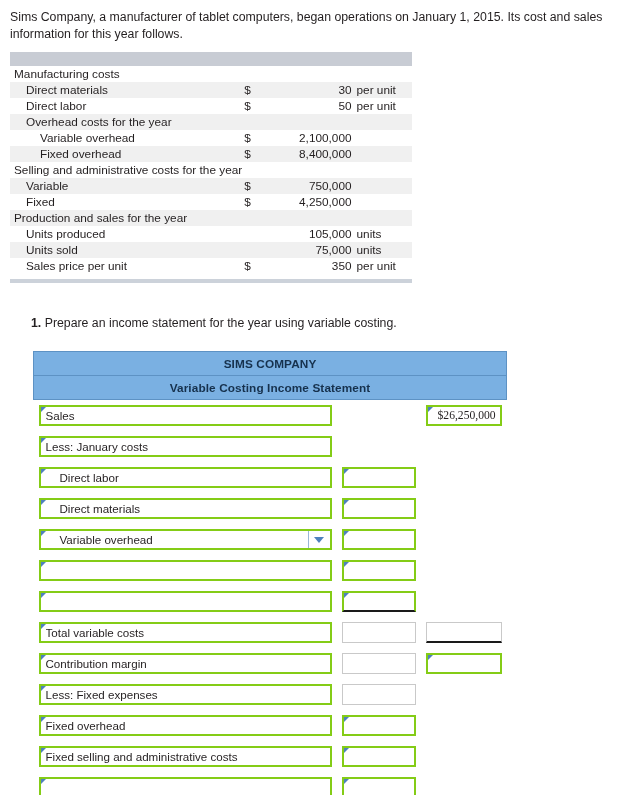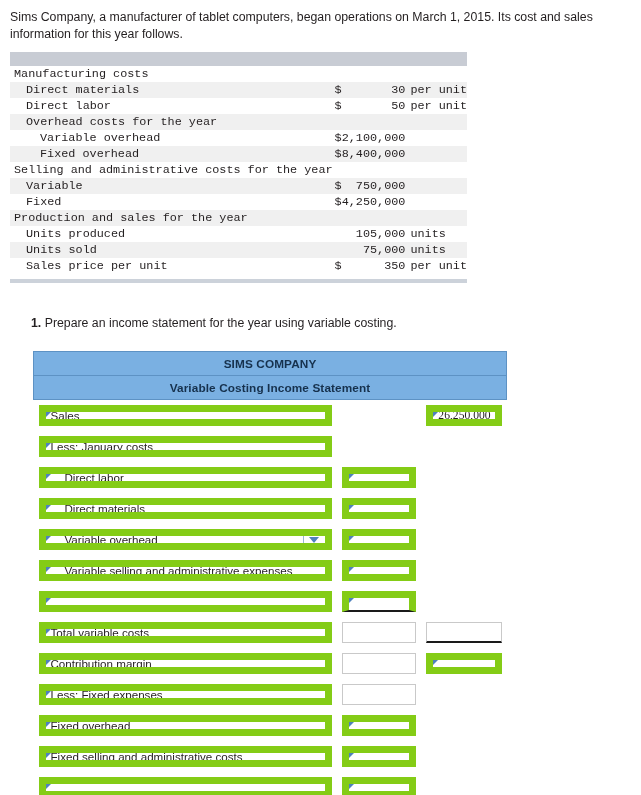--- a/index.html
+++ b/index.html
@@ -24,21 +24,21 @@
 
   
   .given {
     position: absolute;
     left: 10px; top: 52px;
     width: 402px;
     border-collapse: collapse;
     font-size: 11.8px;
     color: #231f20;
   }
-  .given td { padding: 0; height: 16px; vertical-align: middle; font-family: Liberation Mono, monospace; }
+  .given td { padding: 0; height: 16px; vertical-align: middle; }
   .given tr.bandhead td { height: 14px; background: #c8ccd4; }
   .given tr.shade td { background: #f0f0f0; }
   .given td.lbl { padding-left: 4px; white-space: nowrap; }
   .given td.cur { width: 22px; text-align: left; padding-left: 2px; }
   .given td.amt { width: 92px; text-align: right; }
   .given td.suf { width: 62px; text-align: left; padding-left: 5px; white-space: nowrap; }
   .indent1 { padding-left: 16px !important; }
   .indent2 { padding-left: 30px !important; }
   .given tr.bandfoot td { height: 10px; }
   .given tr.bandfoot td > div {
@@ -78,21 +78,21 @@
     color: #16314d;
     height: 24px;
     letter-spacing: 0.1px;
   }
 
   
   .cell {
     position: relative;
     height: 21px;
     margin: 1px;
-    border: 7px solid #84cc16;
+    border: 2px solid #84cc16;
     background: #ffffff;
   }
   .cell .tri {
     position: absolute; left: 0; top: 0;
     width: 0; height: 0;
     border-left: 5px solid #4f81bd;
     border-bottom: 5px solid transparent;
     border-top: 0;
   }
   .cell .txt {
@@ -124,21 +124,21 @@
   .dbl {
     border-bottom: 1px solid #1a1a1a !important;
     box-shadow: 0 3px 0 -1px #1a1a1a;
   }
 </style>
 </head>
 <body>
 
 <div class="page">
 
-  <div class="intro">Sims Company, a manufacturer of tablet computers, began operations on March 1, 2015. Its cost and sales information for this year follows.</div>
+  <div class="intro">Sims Company, a manufacturer of tablet computers, began operations on January 1, 2015. Its cost and sales information for this year follows.</div>
 
   <table class="given">
     <tbody id="given-body">
         <tr class="bandhead">
           <td colspan="4"></td>
         </tr>
         <tr>
           <td class="lbl">Manufacturing costs</td>
           <td class="cur"></td>
           <td class="amt"></td>
@@ -314,21 +314,20 @@
               <span class="tri"></span>
               <span class="txt right"></span>
             </div>
           </td>
           <td></td>
         </tr>
         <tr>
           <td>
             <div class="cell">
               <span class="tri"></span>
-              <span class="txt" style="padding-left: 14px;">Variable selling and administrative expenses</span>
             </div>
           </td>
           <td>
             <div class="cell">
               <span class="tri"></span>
               <span class="txt right"></span>
             </div>
           </td>
           <td></td>
         </tr>

